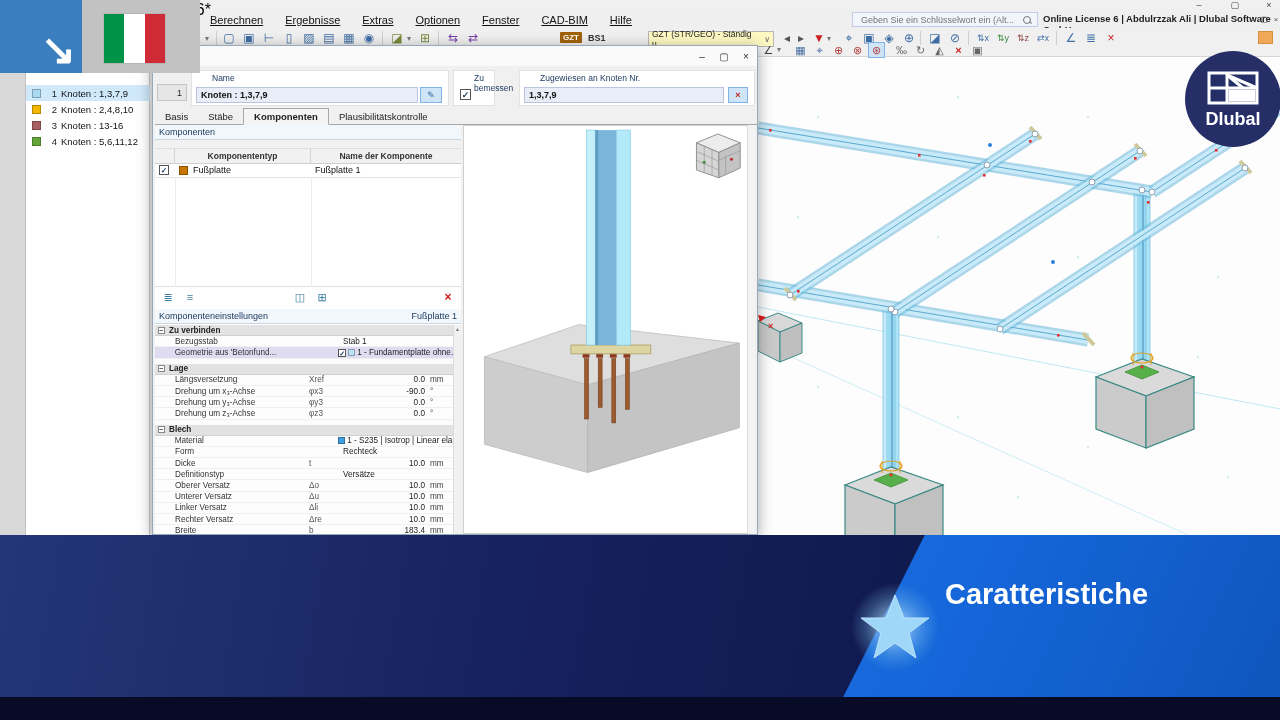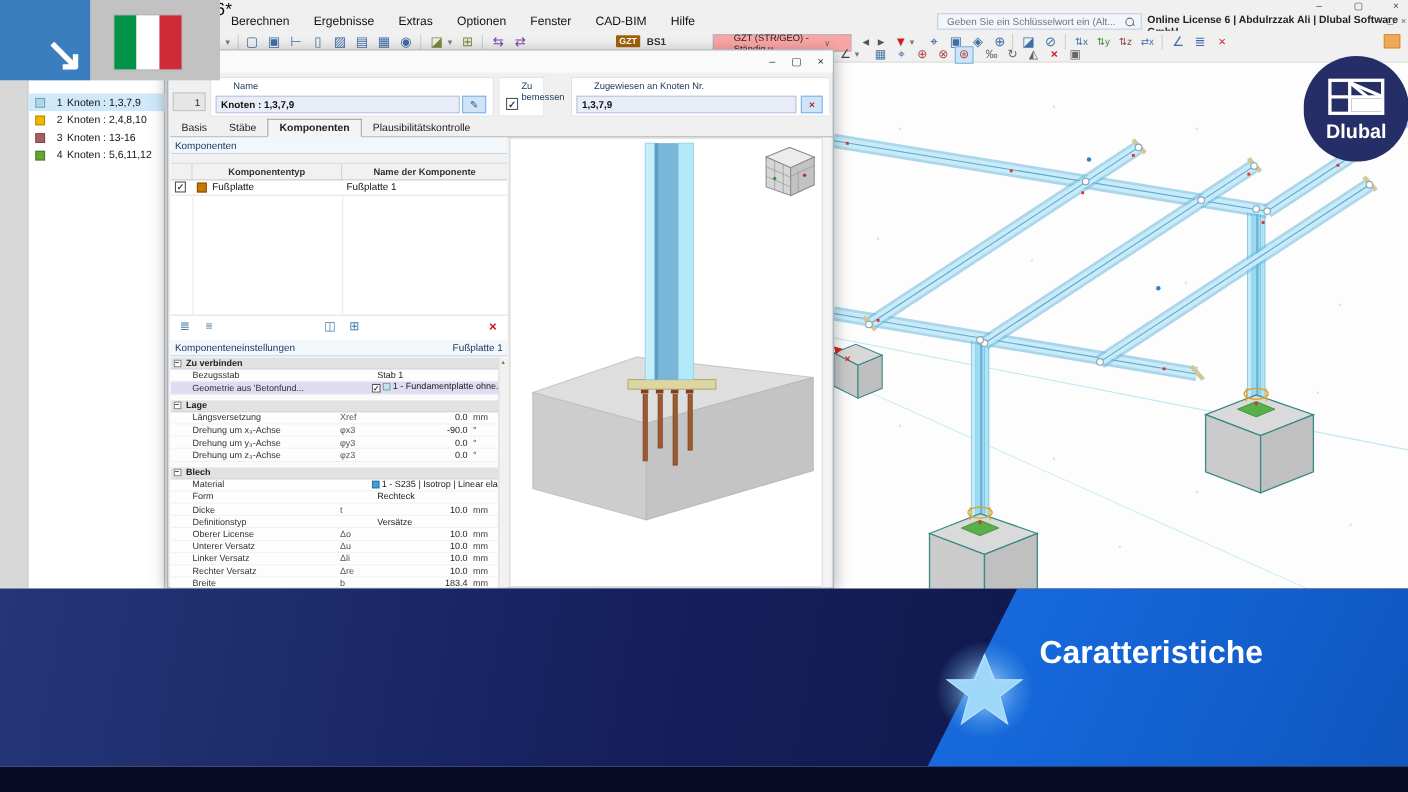--- a/index.html
+++ b/index.html
@@ -5,39 +5,39 @@
   html,body{margin:0;padding:0;background:#555;}
   *{box-sizing:border-box;font-family:"Liberation Sans",sans-serif;}
   .screen{position:relative;width:1280px;height:720px;background:#efefef;overflow:hidden;}
   .abs{position:absolute;}
 
   
   .titlebar{left:0;top:0;width:1280px;height:12px;background:#f0f0f0;font-size:9px;color:#555;}
   .apptitle{left:186px;top:1px;}
   .winbtn{top:0;width:26px;height:11px;text-align:center;font-size:9px;color:#444;line-height:11px;}
   .menubar{left:210px;top:12px;height:16px;font-size:11px;color:#111;display:flex;gap:22px;align-items:center;}
-  .menubar span{cursor:default;}
+  .menubar span{cursor:default;text-decoration:underline;}
   .searchwrap{left:852px;top:12px;width:186px;height:15px;background:#f3f5fc;border:1px solid #c3cbe8;display:flex;align-items:center;}
   .searchmark{color:#888;font-size:8px;padding:0 3px;}
   .searchwrap input{border:0;background:transparent;font-size:9px;color:#555;width:160px;outline:none;}
   .lupe{width:12px;height:12px;position:relative;margin-left:2px;}
   .lupe::before{content:"";position:absolute;left:2px;top:2px;width:6px;height:6px;border:1px solid #777;border-radius:50%;}
   .lupe::after{content:"";position:absolute;left:8px;top:8px;width:3px;height:1px;background:#777;transform:rotate(45deg);}
   .license{left:1043px;top:13px;font-size:9.5px;font-weight:bold;color:#222;}
   .minibtn{top:15px;width:10px;height:10px;font-size:8px;color:#555;text-align:center;line-height:10px;}
 
   
   .toolband{left:0;top:28px;width:1280px;height:29px;background:#f0f0f0;border-bottom:1px solid #d6d6d6;}
   .ticon{position:absolute;top:30px;width:18px;height:17px;text-align:center;line-height:17px;font-size:12px;color:#3f6ea5;cursor:default;}
   .ticon.g2{color:#7a8a3a;}
   .ticon.red{color:#cc2222;}
   .tsep{position:absolute;top:31px;width:1px;height:14px;background:#cfcfcf;}
   .gztbadge{left:560px;top:32px;background:#a16207;color:#fff;font-size:8px;font-weight:bold;padding:1px 3px;border-radius:1px;}
   .bs1{left:588px;top:33px;font-size:9px;font-weight:bold;color:#333;}
-  .combo{left:648px;top:31px;width:126px;height:16px;background:#fca5a5;border:1px solid #b5b5b5;font-size:8.5px;color:#222;display:flex;align-items:center;justify-content:space-between;padding:0 18px;}
+  .combo{left:648px;top:31px;width:126px;height:16px;background:#fef9c3;border:1px solid #b5b5b5;font-size:8.5px;color:#222;display:flex;align-items:center;justify-content:space-between;padding:0 3px;}
   .combo .chev{color:#666;font-size:8px;}
   .orangebox{left:1258px;top:31px;width:15px;height:13px;background:#f0a858;border:1px solid #d88f3f;}
 
   
   .vicon{position:absolute;top:42px;width:17px;height:16px;text-align:center;line-height:16px;font-size:11px;color:#4a6fa5;}
   .vicon.active{background:#cfe4f7;border:1px solid #7fb2e5;line-height:14px;}
   .vicon.red{color:#cc2222;font-weight:bold;}
 
   
   .bluecorner{left:0;top:0;width:82px;height:73px;background:#3a7ebf;display:flex;align-items:flex-end;justify-content:flex-end;}
@@ -507,21 +507,21 @@
         </div>
         <div class="trow">
           <span class="texp"></span>
             <span class="tlabel">Definitionstyp</span>
           <span class="tsym"></span>
           <span class="tval left">Versätze</span>
           <span class="tunit"></span>
         </div>
         <div class="trow">
           <span class="texp"></span>
-            <span class="tlabel">Oberer License</span>
+            <span class="tlabel">Oberer Versatz</span>
           <span class="tsym">Δo</span>
           <span class="tval">10.0</span>
           <span class="tunit">mm</span>
         </div>
         <div class="trow">
           <span class="texp"></span>
             <span class="tlabel">Unterer Versatz</span>
           <span class="tsym">Δu</span>
           <span class="tval">10.0</span>
           <span class="tunit">mm</span>

